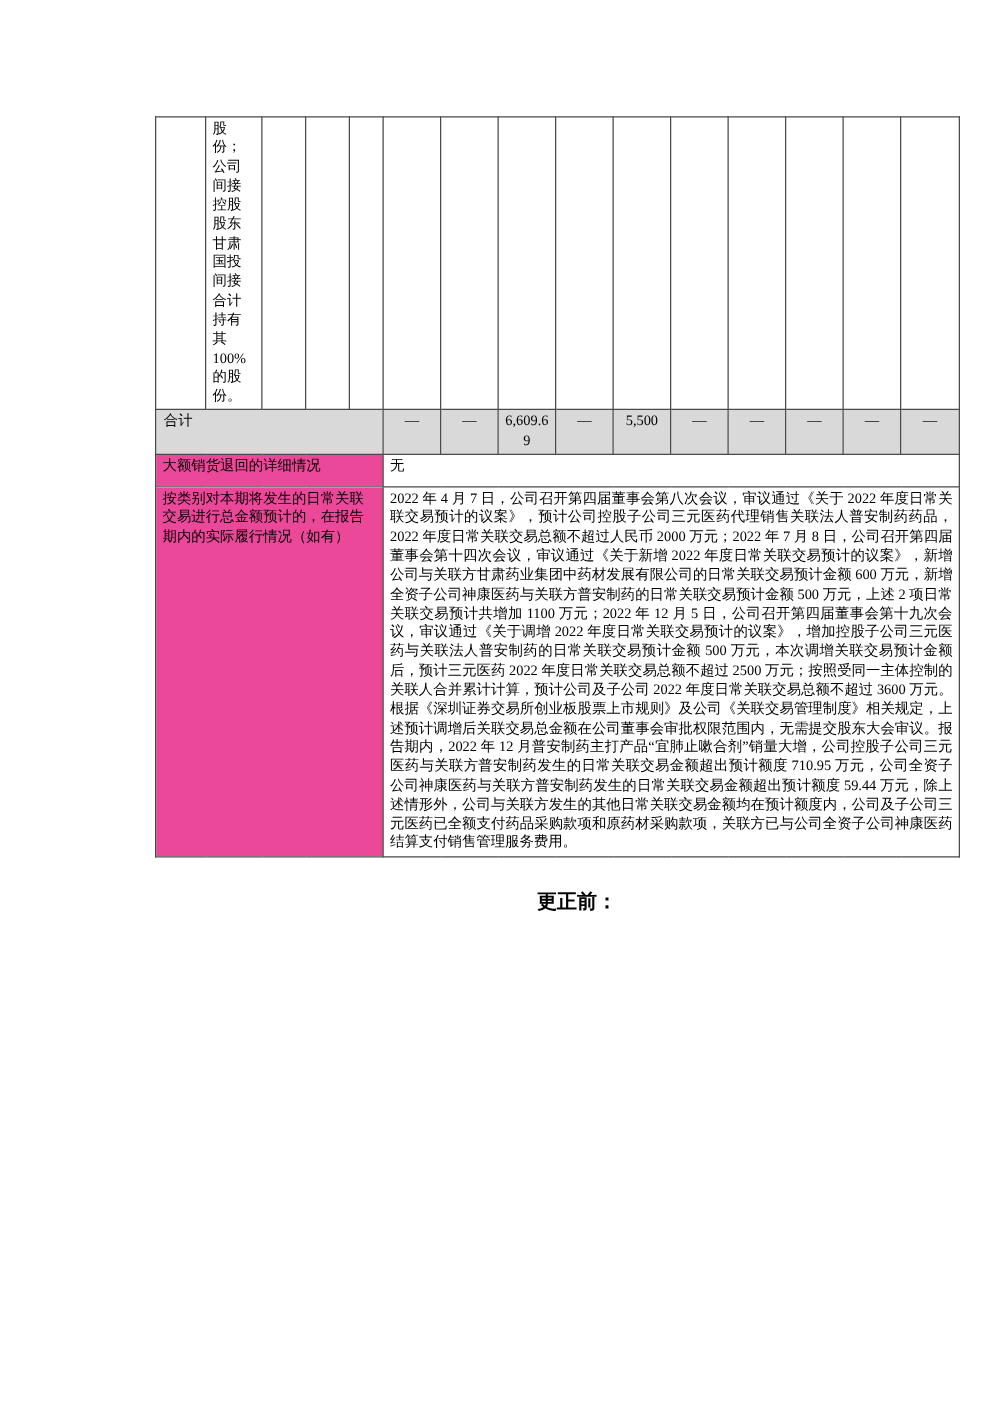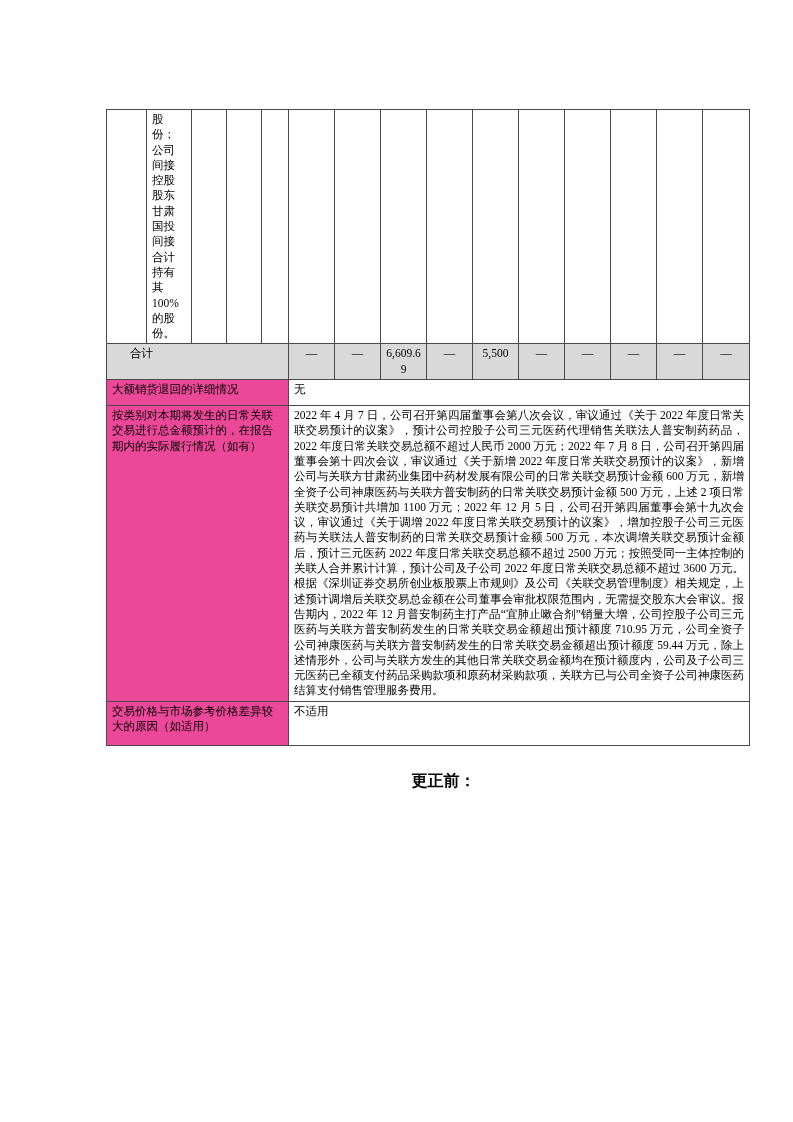--- a/index.html
+++ b/index.html
@@ -4,21 +4,21 @@
 <style>
   * { margin:0; padding:0; box-sizing:border-box; }
   html,body { background:#ffffff; }
   body {
     width:793px; height:1122px;
     font-family:"Liberation Serif", serif;
     color:#000;
     position:relative;
   }
   .page { position:absolute; top:0; left:0; width:793px; height:1122px; background:#fff; }
-  .doc { position:absolute; top:93px; left:106px; width:643px;margin-top:16px; }
+  .doc { position:absolute; top:93px; left:124px; width:643px; }
 
   table.main { border-collapse:collapse; table-layout:fixed; width:643px; }
   table.main td {
     border:1px solid #4a4a4a;
     font-size:11.5px;
     line-height:15.3px;
     vertical-align:top;
     padding:2px 5px;
     overflow:hidden;
     word-wrap:break-word;
@@ -26,21 +26,21 @@
   .row-tall td { height:226px; background:#fff; }
   .cont-text { padding:3px 8px 3px 9px; }
 
   .row-total td {
     background:#d9d9d9;
     height:32px;
     vertical-align:middle;
     text-align:center;
     padding:2px 1px;
   }
-  .row-total td.total-lbl { text-align:left; padding-left:23px; }
+  .row-total td.total-lbl { text-align:left; padding-left:6px; }
 
   td.lbl {
     background:#ec4899;
     vertical-align:middle;
     padding:4px 6px;
   }
   td.dval { background:#fff; padding:3px 6px; }
   td.mid { vertical-align:middle; }
   td.just { text-align:justify; }
 
@@ -131,24 +131,20 @@
       <tr class="row-short">
         <td class="lbl" colspan="5">大额销货退回的详细情况</td>
         <td class="dval mid" colspan="10">无</td>
       </tr>
 
       <tr>
         <td class="lbl" colspan="5">按类别对本期将发生的日常关联交易进行总金额预计的，在报告期内的实际履行情况（如有）</td>
         <td class="dval just" colspan="10">2022 年 4 月 7 日，公司召开第四届董事会第八次会议，审议通过《关于 2022 年度日常关联交易预计的议案》，预计公司控股子公司三元医药代理销售关联法人普安制药药品，2022 年度日常关联交易总额不超过人民币 2000 万元；2022 年 7 月 8 日，公司召开第四届董事会第十四次会议，审议通过《关于新增 2022 年度日常关联交易预计的议案》，新增公司与关联方甘肃药业集团中药材发展有限公司的日常关联交易预计金额 600 万元，新增全资子公司神康医药与关联方普安制药的日常关联交易预计金额 500 万元，上述 2 项日常关联交易预计共增加 1100 万元；2022 年 12 月 5 日，公司召开第四届董事会第十九次会议，审议通过《关于调增 2022 年度日常关联交易预计的议案》，增加控股子公司三元医药与关联法人普安制药的日常关联交易预计金额 500 万元，本次调增关联交易预计金额后，预计三元医药 2022 年度日常关联交易总额不超过 2500 万元；按照受同一主体控制的关联人合并累计计算，预计公司及子公司 2022 年度日常关联交易总额不超过 3600 万元。根据《深圳证券交易所创业板股票上市规则》及公司《关联交易管理制度》相关规定，上述预计调增后关联交易总金额在公司董事会审批权限范围内，无需提交股东大会审议。报告期内，2022 年 12 月普安制药主打产品“宜肺止嗽合剂”销量大增，公司控股子公司三元医药与关联方普安制药发生的日常关联交易金额超出预计额度 710.95 万元，公司全资子公司神康医药与关联方普安制药发生的日常关联交易金额超出预计额度 59.44 万元，除上述情形外，公司与关联方发生的其他日常关联交易金额均在预计额度内，公司及子公司三元医药已全额支付药品采购款项和原药材采购款项，关联方已与公司全资子公司神康医药结算支付销售管理服务费用。</td>
       </tr>
 
-      <tr class="row-last">
-        <td class="lbl" colspan="5">交易价格与市场参考价格差异较大的原因（如适用）</td>
-        <td class="dval mid" colspan="10">不适用</td>
-      </tr>
     </tbody>
       </table>
 
     <div class="section">
       <div class="bold-label">更正前：</div>
     </div>
 
   </div>
 </div>
 

